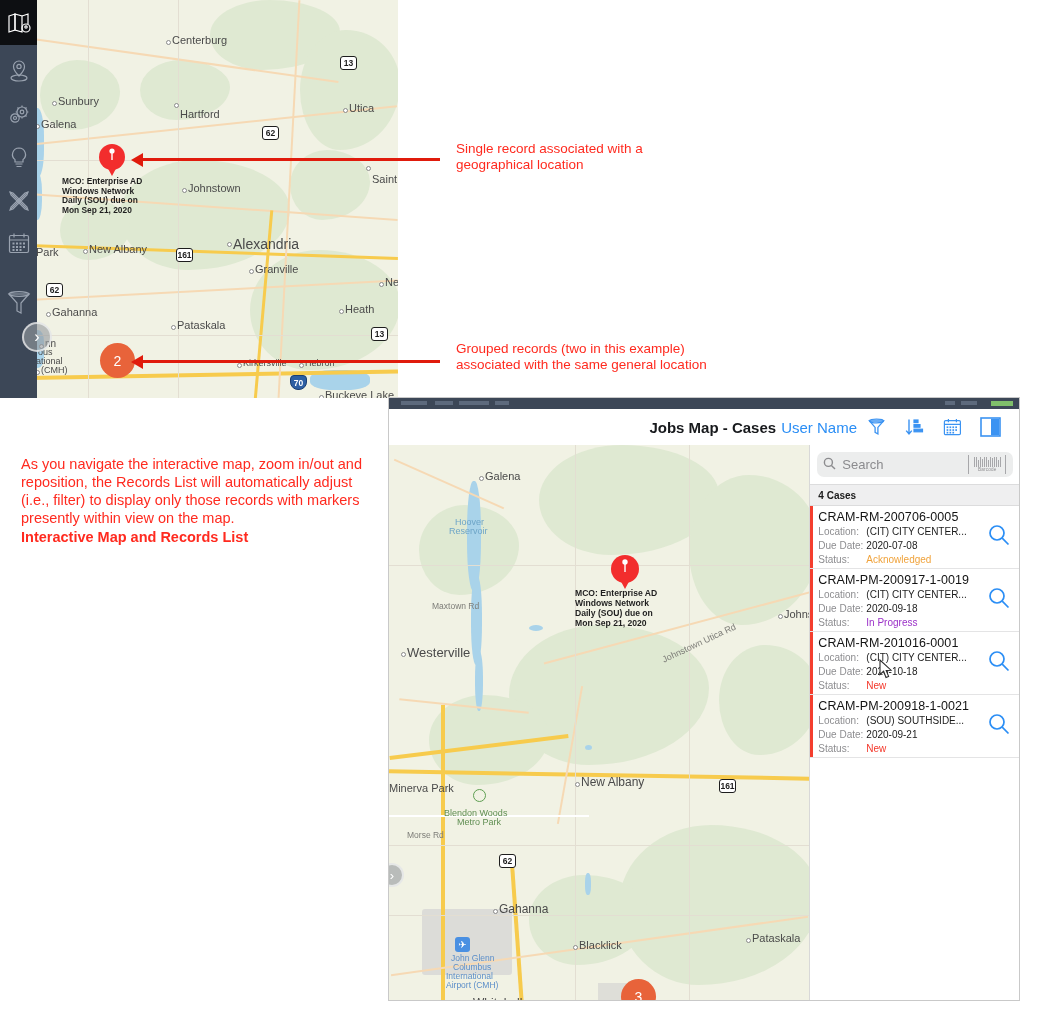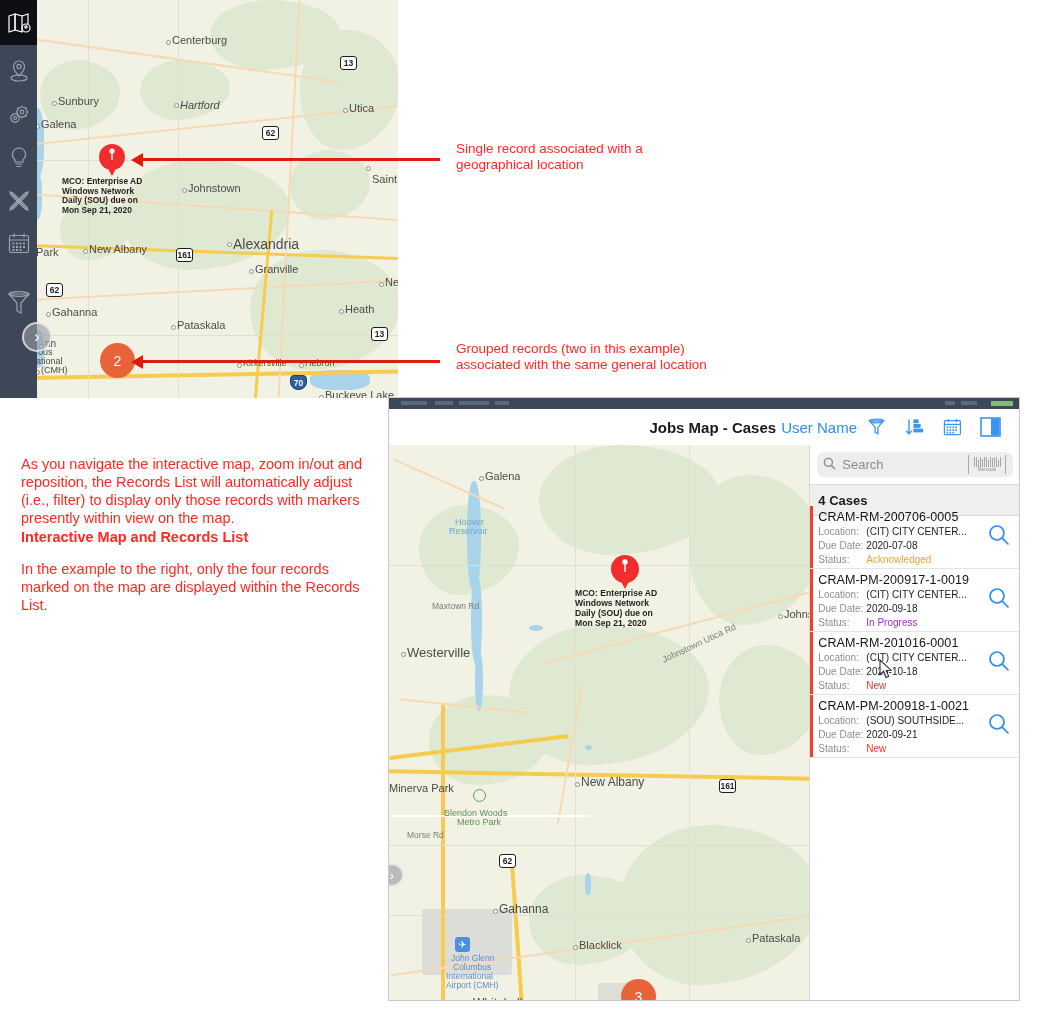--- a/index.html
+++ b/index.html
@@ -166,24 +166,24 @@
   .barcode {
     margin-left:auto; width:40px; height:19px; position:relative;
     display:flex; flex-direction:column; align-items:center; justify-content:center;
   }
   .barcode .bars { display:flex; gap:1px; height:10px; align-items:flex-end; }
   .barcode .bars i { display:block; width:1px; background:#a7a7aa; height:10px; }
   .barcode .bclabel { font-size:4.6px; color:#8f8f92; letter-spacing:.2px; }
   .barcode .bcedge { position:absolute; top:0; bottom:0; width:1px; background:#a7a7aa; }
 
   .countbar {
-    position:absolute; left:0; top:39px; width:100%; height:32px;
+    position:absolute; left:0; top:39px; width:100%; height:22px;
     background:#efeff0; border-top:1px solid #dcdcdd; border-bottom:1px solid #dcdcdd;
     display:flex; align-items:center; padding-left:8px;
-    font-size:13px; font-weight:bold; color:#1b1b1b;
+    font-size:10px; font-weight:bold; color:#1b1b1b;
   }
   .reclist { position:absolute; left:0; top:61px; right:0; bottom:0; overflow:hidden; }
   .recrow {
     position:relative; height:63px; border-bottom:1px solid #e4e4e5;
     padding:4px 0 0 8px;
   }
   .recrow .stripe { position:absolute; left:0; top:0; bottom:0; width:3px; background:#f43e2e; }
   .rectitle { font-size:12.5px; color:#131313; letter-spacing:.1px; }
   .recfield { display:flex; font-size:10px; line-height:13px; margin-top:1px; }
   .recfield .k { color:#8d8d90; width:48px; flex:0 0 48px; }
@@ -226,21 +226,21 @@
   <div class="roadT" style="left:88px;top:0px;width:1px;height:398px;"></div>
   <div class="roadT" style="left:178px;top:0px;width:1px;height:398px;"></div>
   <div class="roadT" style="left:0px;top:160px;width:398px;height:1px;"></div>
   <div class="roadT" style="left:0px;top:335px;width:398px;height:1px;"></div>
 
   <div id="top-places">
       <div class="citylabel" style="left: 172px; top: 34px; font-size: 11px;">Centerburg</div>
       <div class="citydot" style="left: 166px; top: 40.05px;"></div>
       <div class="citylabel" style="left: 58px; top: 95px; font-size: 11px;">Sunbury</div>
       <div class="citydot" style="left: 52px; top: 101.05px;"></div>
-      <div class="citylabel" style="left: 180px; top: 99px; font-size: 11px; font-style: italic;">Hartford</div>
+      <div class="citylabel" style="left: 180px; top: 108px; font-size: 11px;">Hartford</div>
       <div class="citydot" style="left: 174px; top: 103.05px;"></div>
       <div class="citylabel" style="left: 349px; top: 102px; font-size: 11px;">Utica</div>
       <div class="citydot" style="left: 343px; top: 108.05px;"></div>
       <div class="citylabel" style="left: 41px; top: 118px; font-size: 11px;">Galena</div>
       <div class="citydot" style="left: 35px; top: 124.05px;"></div>
       <div class="citylabel" style="left: 188px; top: 182px; font-size: 11px;">Johnstown</div>
       <div class="citydot" style="left: 182px; top: 188.05px;"></div>
       <div class="citylabel" style="left: 233px; top: 236px; font-size: 14px;">Alexandria</div>
       <div class="citydot" style="left: 227px; top: 242.05px;"></div>
       <div class="citylabel" style="left: 36px; top: 246px; font-size: 11px;">Park</div>
@@ -374,21 +374,20 @@
 <div class="anno" style="left:456px;top:141px;font-size:13.5px;">Single record associated with a
 geographical location</div>
 
 <div class="arrow" style="left:142px;top:360px;width:298px;"></div>
 <div class="anno" style="left:456px;top:341px;font-size:13.5px;">Grouped records (two in this example)
 associated with the same general location</div>
 
 <div style="position:absolute;left:21px;top:456px;width:352px;">
   <div class="anno" style="position:static;font-size:14.5px;line-height:1.24;white-space:normal;">As you navigate the interactive map, zoom in/out and reposition, the Records List will automatically adjust (i.e., filter) to display only those records with markers presently within view on the map.</div>
   <div class="anno bold" style="position:static;font-size:14.5px;line-height:1.3;">Interactive Map and Records List</div>
-  <div class="anno" style="position:static;font-size:14.5px;line-height:1.24;margin-top:14px;white-space:normal;">In the example to the right, only the four records marked on the map are displayed within the Records List.</div>
 </div>
 
 <div class="appwin">
 
   <div class="titlestrip">
     <div class="tsmark" style="left:12px;width:26px;"></div>
     <div class="tsmark" style="left:46px;width:18px;"></div>
     <div class="tsmark" style="left:70px;width:30px;"></div>
     <div class="tsmark" style="left:106px;width:14px;"></div>
     <div class="tsmark" style="left:556px;width:10px;"></div>

